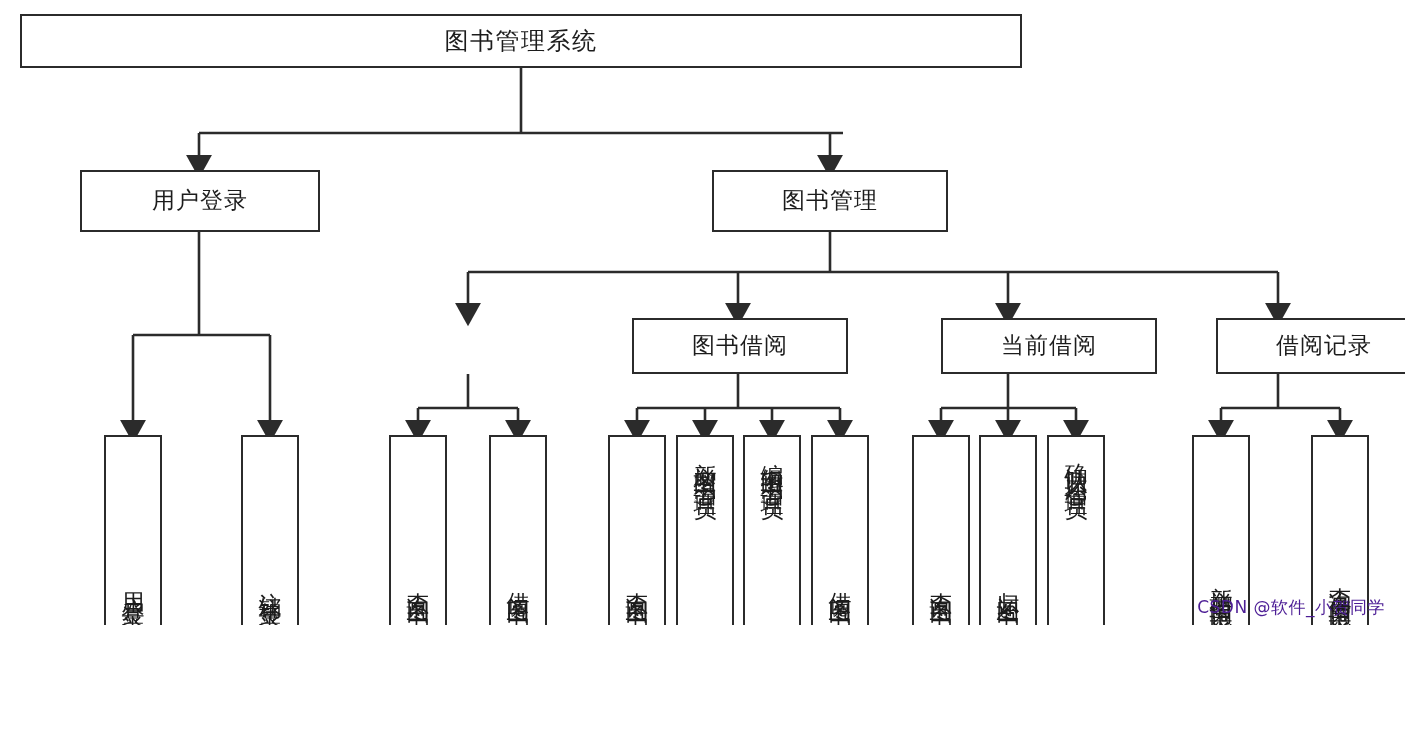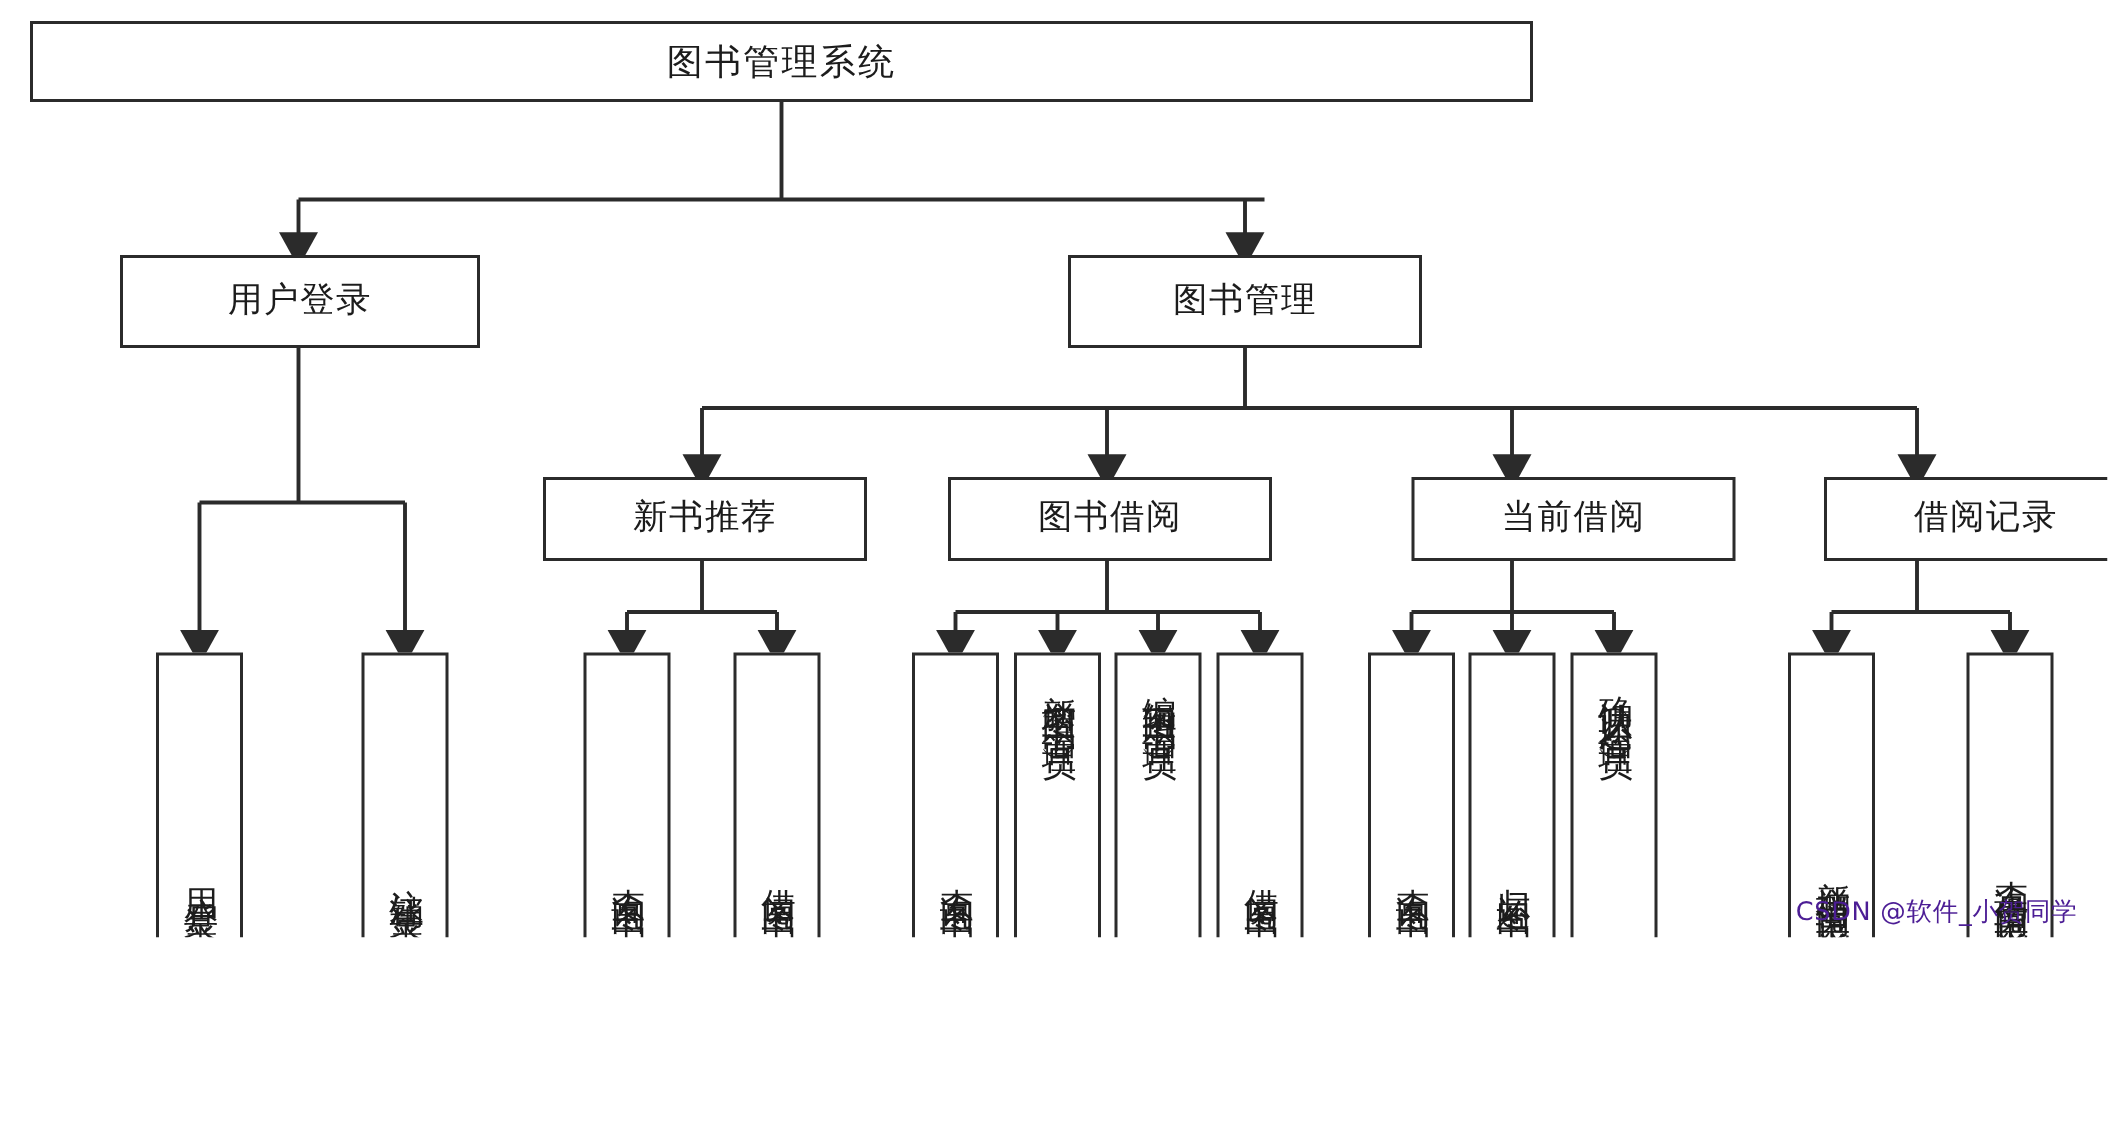--- a/index.html
+++ b/index.html
@@ -138,23 +138,20 @@
     <span class="label">图书管理系统</span>
   </div>
 
   <div class="node horiz" style="left:80px; top:170px; width:240px; height:62px;">
     <span class="label">用户登录</span>
   </div>
   <div class="node horiz" style="left:712px; top:170px; width:236px; height:62px;">
     <span class="label">图书管理</span>
   </div>
 
-  <div class="node horiz" style="left:362px; top:318px; width:216px; height:56px;">
-    <span class="label">新书推荐</span>
-  </div>
   <div class="node horiz" style="left:632px; top:318px; width:216px; height:56px;">
     <span class="label">图书借阅</span>
   </div>
   <div class="node horiz" style="left:902px; top:318px; width:216px; height:56px;margin-left:39px;">
     <span class="label">当前借阅</span>
   </div>
   <div class="node horiz" style="left:1172px; top:318px; width:216px; height:56px;margin-left:44px;">
     <span class="label">借阅记录</span>
   </div>
 

